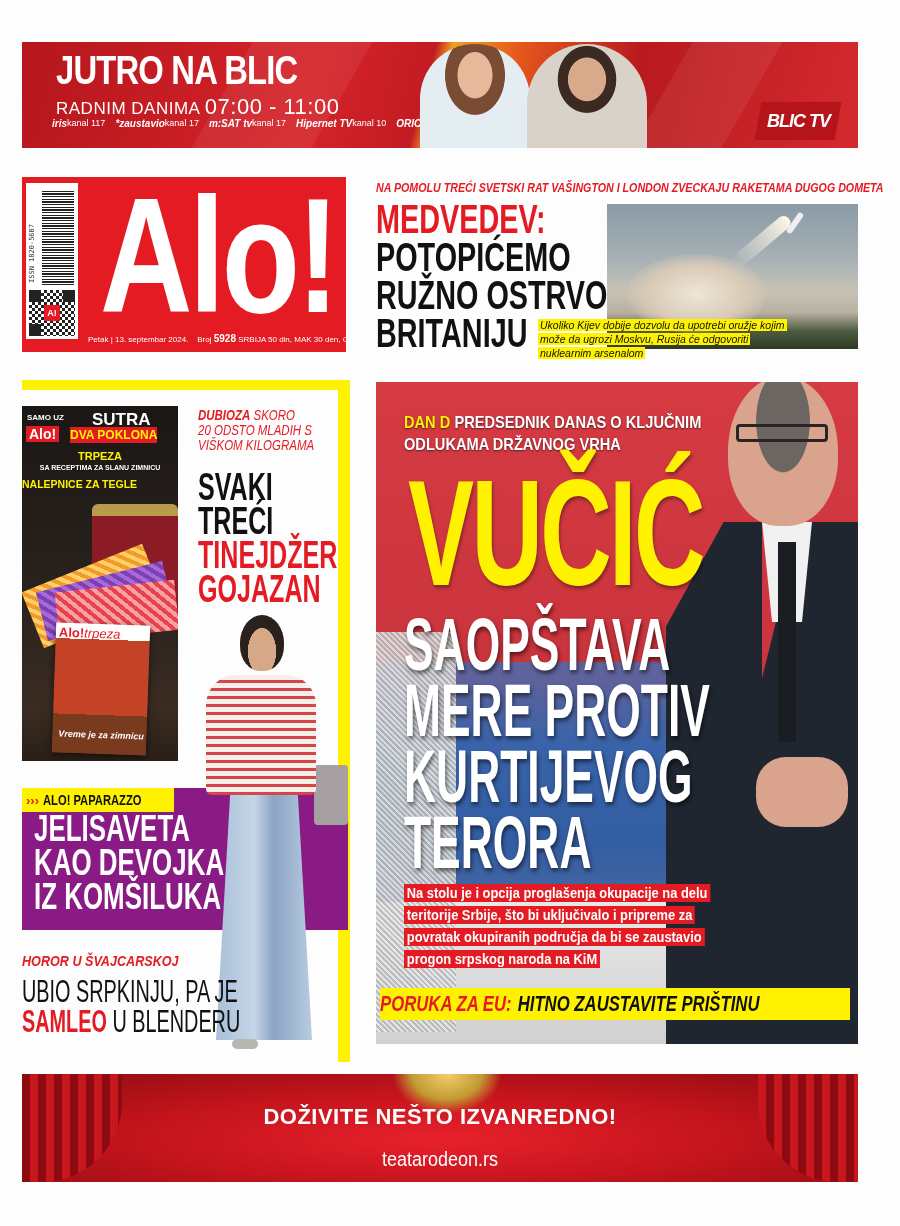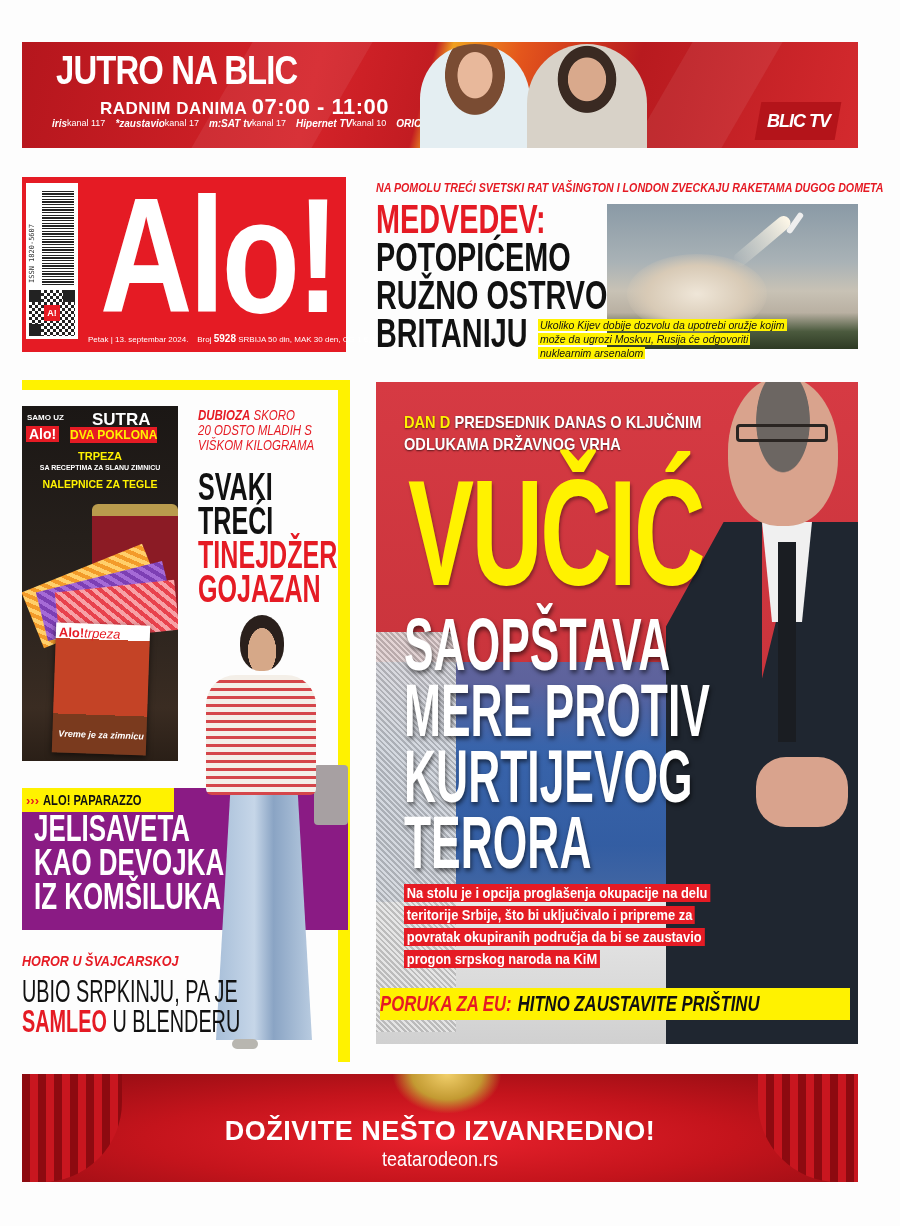--- a/index.html
+++ b/index.html
@@ -4,21 +4,21 @@
 <style>
   * { box-sizing: border-box; margin: 0; padding: 0; }
   html, body { width: 900px; height: 1226px; background: #fdfdfd; overflow: hidden; }
   body { position: relative; font-family: "Liberation Sans", sans-serif; }
 
   
   #top-banner { position: absolute; left: 22px; top: 42px; width: 836px; height: 106px;
     background: linear-gradient(105deg, #b5161d 0%, #d52329 35%, #c21c22 48%, #f0a020 50%, #e4561c 58%, #b81a1f 72%, #d42a2e 100%); overflow: hidden; }
   #top-banner .stripe { position:absolute; top:0; height:106px; background: rgba(255,255,255,0.07); transform: skewX(-30deg); }
   #tb-title { position: absolute; left: 34px; top: 6px; color: #fff; font-size: 40px; font-weight: bold; letter-spacing: -1px; transform: scaleX(0.82); transform-origin: left; }
-  #tb-schedule { position: absolute; left: 34px; top: 52px; color: #fff; font-weight: bold; white-space: nowrap; margin-left: 44px; }
+  #tb-schedule { position: absolute; left: 34px; top: 52px; color: #fff; font-weight: normal; white-space: nowrap; }
   #tb-schedule .lbl { font-size: 17px; letter-spacing: 0.5px; }
   #tb-schedule .time { font-size: 22px; letter-spacing: 0.5px; }
   #tb-channels { position: absolute; left: 30px; top: 76px; display: flex; gap: 10px; }
   .channel { display: flex; align-items: center; color: #fff; min-width: 42px; }
   .channel .ch-logo { font-size: 10px; font-weight: bold; font-style: italic; line-height: 11px; }
   .channel .ch-num { font-size: 9px; line-height: 11px; }
   .host { position: absolute; bottom: 0; border-radius: 50% 50% 0 0; }
   #host-1 { left: 398px; width: 110px; height: 104px; background: radial-gradient(ellipse at 50% 30%, #e8b89b 0 22%, #7a4c33 23% 38%, transparent 39%), linear-gradient(#7a4c33 0 0) 50% 20%/0 0 no-repeat, #e4eef2; border-radius: 55px 55px 0 0; }
   #host-2 { left: 505px; width: 120px; height: 104px; background: radial-gradient(ellipse at 50% 34%, #d9a98c 0 22%, #3a2a22 23% 34%, transparent 35%), #d8d2c8; border-radius: 60px 60px 0 0; }
   #blic-logo { position: absolute; right: 20px; top: 60px; width: 80px; height: 38px; background: #b4141a; transform: skewX(-10deg); display:flex; align-items:center; justify-content:center; }
@@ -60,21 +60,21 @@
   #yellow-frame-right { position: absolute; left: 338px; top: 380px; width: 12px; height: 682px; background: #fff200; }
 
   
   #promo-box { position: absolute; left: 22px; top: 406px; width: 156px; height: 355px; background: linear-gradient(180deg, #1b1715 0%, #2a231e 55%, #3a2c22 85%, #2a1f17 100%); overflow: hidden; }
   #promo-samo { position:absolute; left: 5px; top: 7px; color:#fff; font-size: 8px; font-weight: bold; }
   #promo-alo { position:absolute; left: 4px; top: 20px; background:#e51b24; color:#fff; font-weight: bold; font-size: 14px; padding: 0 3px; }
   #promo-sutra { position:absolute; left: 70px; top: 4px; color:#fff; font-size: 17px; font-weight: bold; }
   #promo-dva { position:absolute; left: 48px; top: 21px; background:#e51b24; color:#fff200; font-size: 12px; font-weight:bold; padding: 1px 0; white-space: nowrap; }
   #promo-trpeza { position:absolute; left: 0; width:156px; top: 44px; text-align:center; color:#fff200; font-size: 11px; font-weight: bold; }
   #promo-recepti { position:absolute; left: 0; width:156px; top: 58px; text-align:center; color:#fff; font-size: 7px; font-weight: bold; }
-  #promo-nalepnice { position:absolute; left: 0; width:156px; top: 72px; text-align:center; color:#fff200; font-size: 10.5px; font-weight: bold; }
+  #promo-nalepnice { position:absolute; left: 0; width:156px; top: 72px; text-align:left; color:#fff200; font-size: 10.5px; font-weight: bold; }
   #promo-jar { position:absolute; left: 70px; top: 98px; width: 86px; height: 120px; background: linear-gradient(180deg, #b99b4d 0 10%, #8b1b25 10% 100%); border-radius: 6px; }
   #promo-labels { position:absolute; left: 6px; top: 160px; width: 130px; height: 60px; background: repeating-linear-gradient(45deg, #f39b2a 0 4px, #ffcf6a 4px 8px); transform: rotate(-22deg); }
   #promo-labels2 { position:absolute; left: 18px; top: 170px; width: 130px; height: 50px; background: repeating-linear-gradient(45deg, #7d3fb4 0 4px, #a56ad6 4px 8px); transform: rotate(-14deg); }
   #promo-labels3 { position:absolute; left: 35px; top: 180px; width: 120px; height: 50px; background: repeating-linear-gradient(45deg, #e8424d 0 4px, #f7a1a6 4px 8px); transform: rotate(-6deg); }
   #promo-mag { position:absolute; left: 32px; top: 218px; width: 94px; height: 130px; background: linear-gradient(180deg, #fff 0 12%, #c44326 12% 70%, #7a3a1e 70% 100%); transform: rotate(2deg); box-shadow: 0 2px 6px rgba(0,0,0,.6); }
   #promo-mag-title { position:absolute; left: 3px; top: 2px; font-size: 13px; font-weight:bold; color:#e51b24; white-space: nowrap; }
   #promo-mag-title i { color: #e51b24; font-weight: normal; }
   #promo-mag-tag { position:absolute; left: 6px; bottom: 14px; color:#fff; font-size: 9px; font-style: italic; font-weight: bold; }
 
   
@@ -132,21 +132,21 @@
   #main-bar .red { color:#e51b24; font-size: 22px; font-weight: bold; font-style: italic; }
   #main-bar .blk { color:#111; font-size: 22px; font-weight: bold; font-style: italic; }
   #main-bar .inner { display:flex; gap: 8px; transform: scaleX(0.76); transform-origin: left; }
 
   
   #bottom-ad { position:absolute; left: 22px; top: 1074px; width: 836px; height: 108px; overflow: hidden;
     background: radial-gradient(ellipse at 50% 60%, #e8212c 0%, #c4141c 50%, #8f0c12 100%); }
   #bottom-ad .curtain-l { position:absolute; left: 0; top: 0; width: 100px; height: 108px; background: repeating-linear-gradient(90deg, #8d0a10 0 8px, #c8161f 8px 16px); border-radius: 0 0 80px 0; }
   #bottom-ad .curtain-r { position:absolute; right: 0; top: 0; width: 100px; height: 108px; background: repeating-linear-gradient(90deg, #c8161f 0 8px, #8d0a10 8px 16px); border-radius: 0 0 0 80px; }
   #bottom-ad .ornament { position:absolute; left: 370px; top: 0; width: 110px; height: 40px; background: radial-gradient(ellipse at 50% 0, #f1cf6a 0%, #c39a32 45%, rgba(0,0,0,0) 70%); }
-  #ad-headline { position:absolute; left: 0; width: 836px; top: 42px; text-align:center; color:#fff; font-size: 27px; font-weight: bold; letter-spacing: 0.5px; }
+  #ad-headline { position:absolute; left: 0; width: 836px; top: 30px; text-align:center; color:#fff; font-size: 22px; font-weight: bold; letter-spacing: 0.5px; }
   #ad-url { position:absolute; left: 0; width: 836px; top: 74px; text-align:center; color:#fff; font-size: 20px; transform: scaleX(0.9); }
 </style>
 </head>
 <body>
 
 <div id="top-banner">
   <div class="stripe" style="left:200px;width:120px;"></div>
   <div class="stripe" style="left:640px;width:90px;"></div>
   <div id="tb-title">JUTRO NA BLIC</div>
   <div id="tb-schedule">

